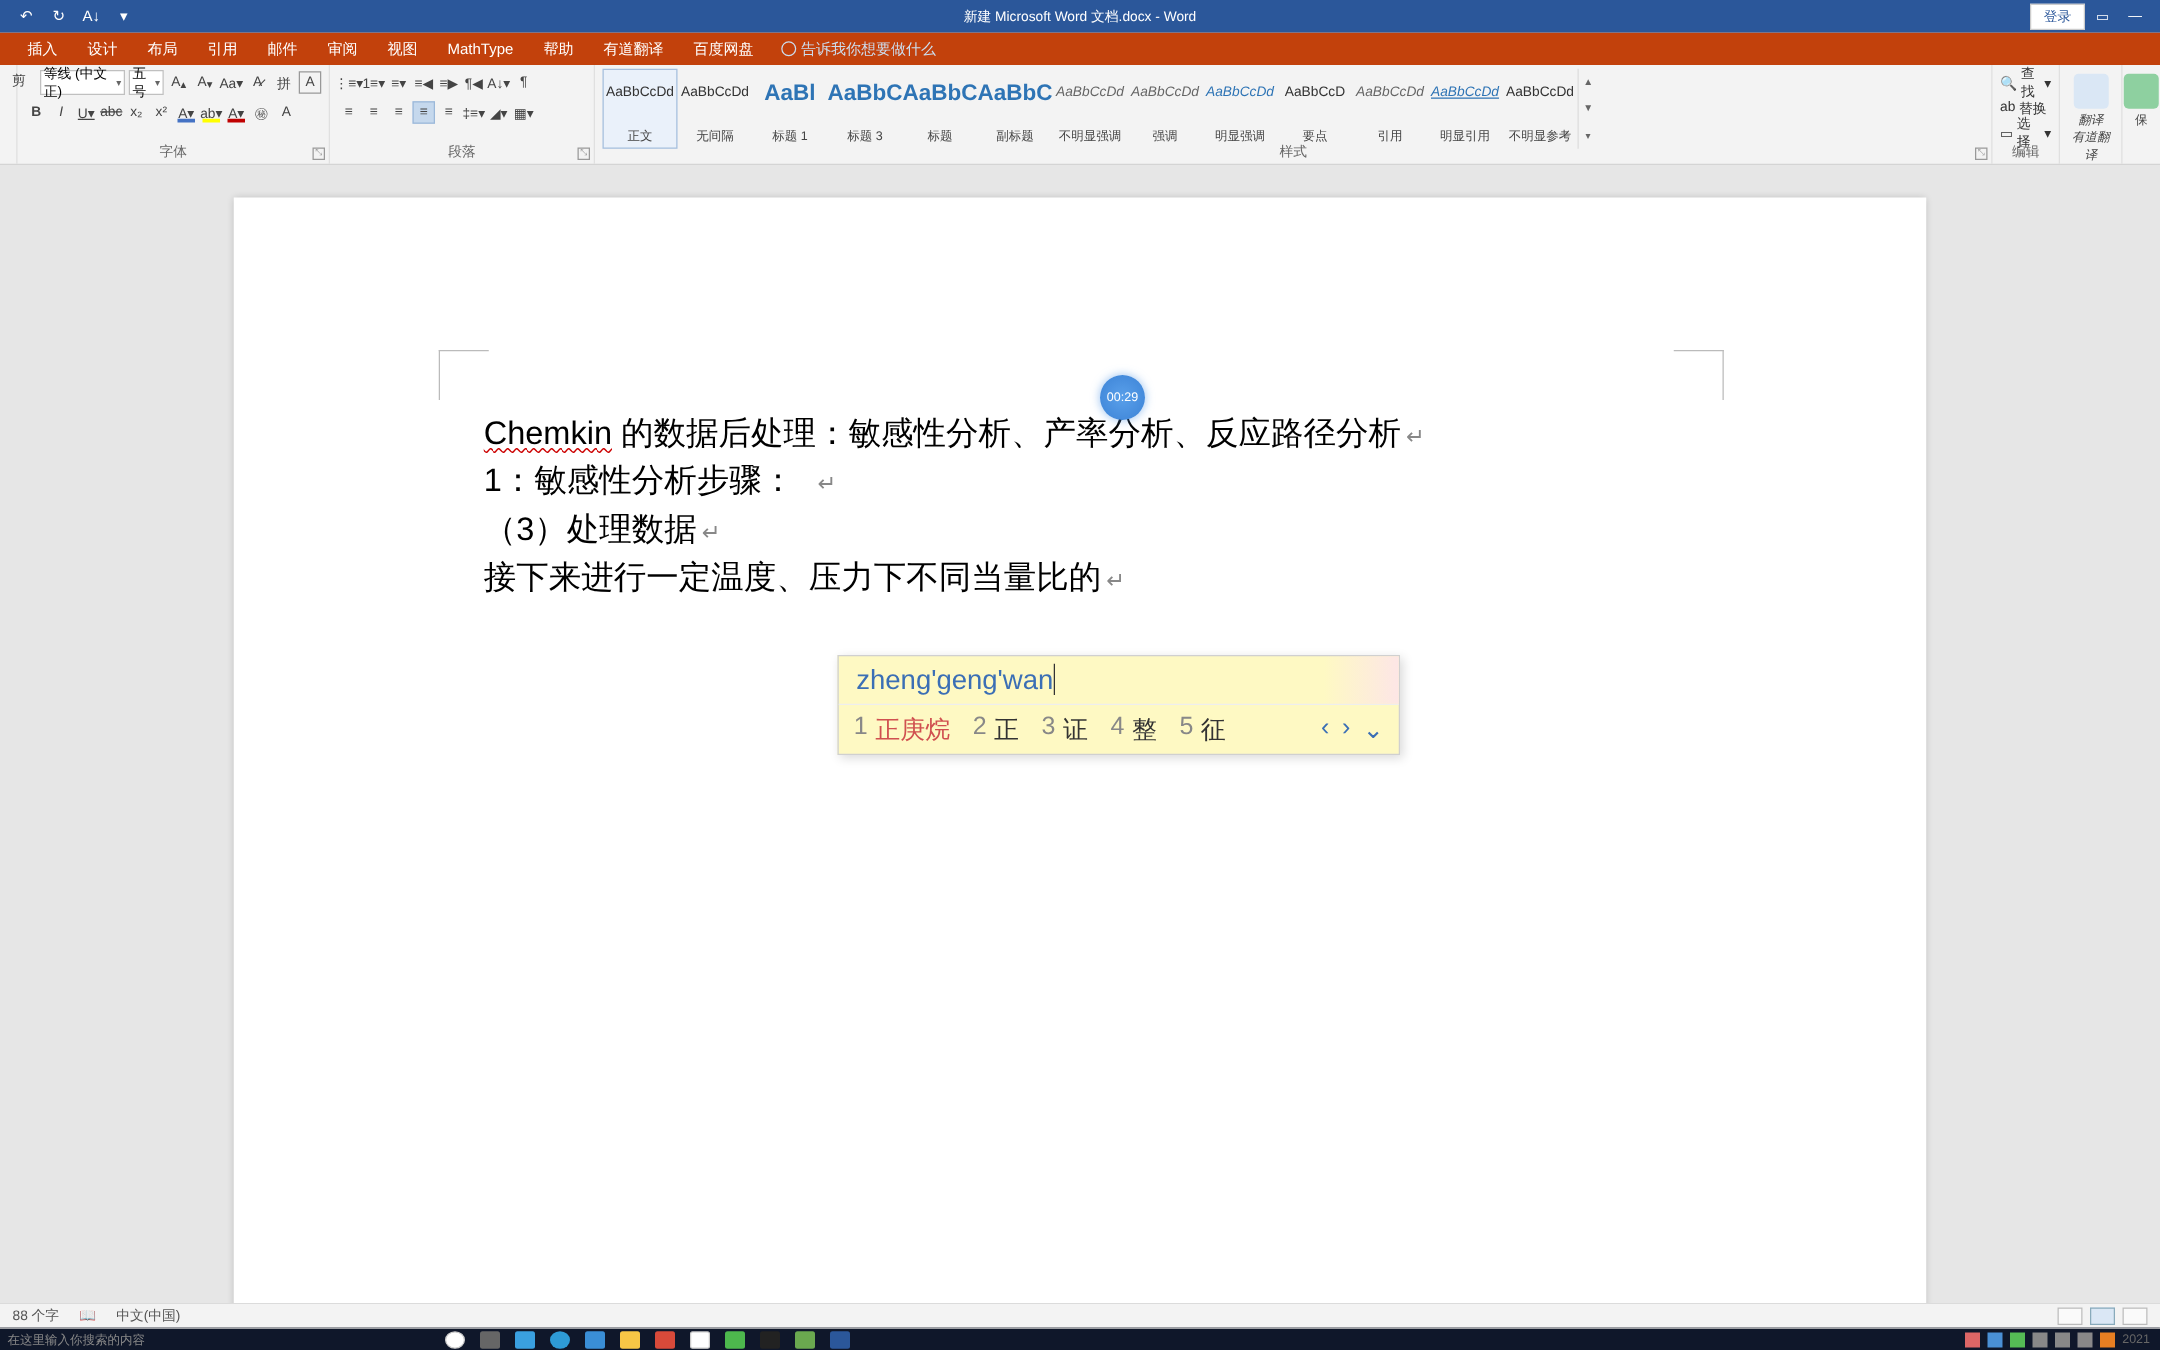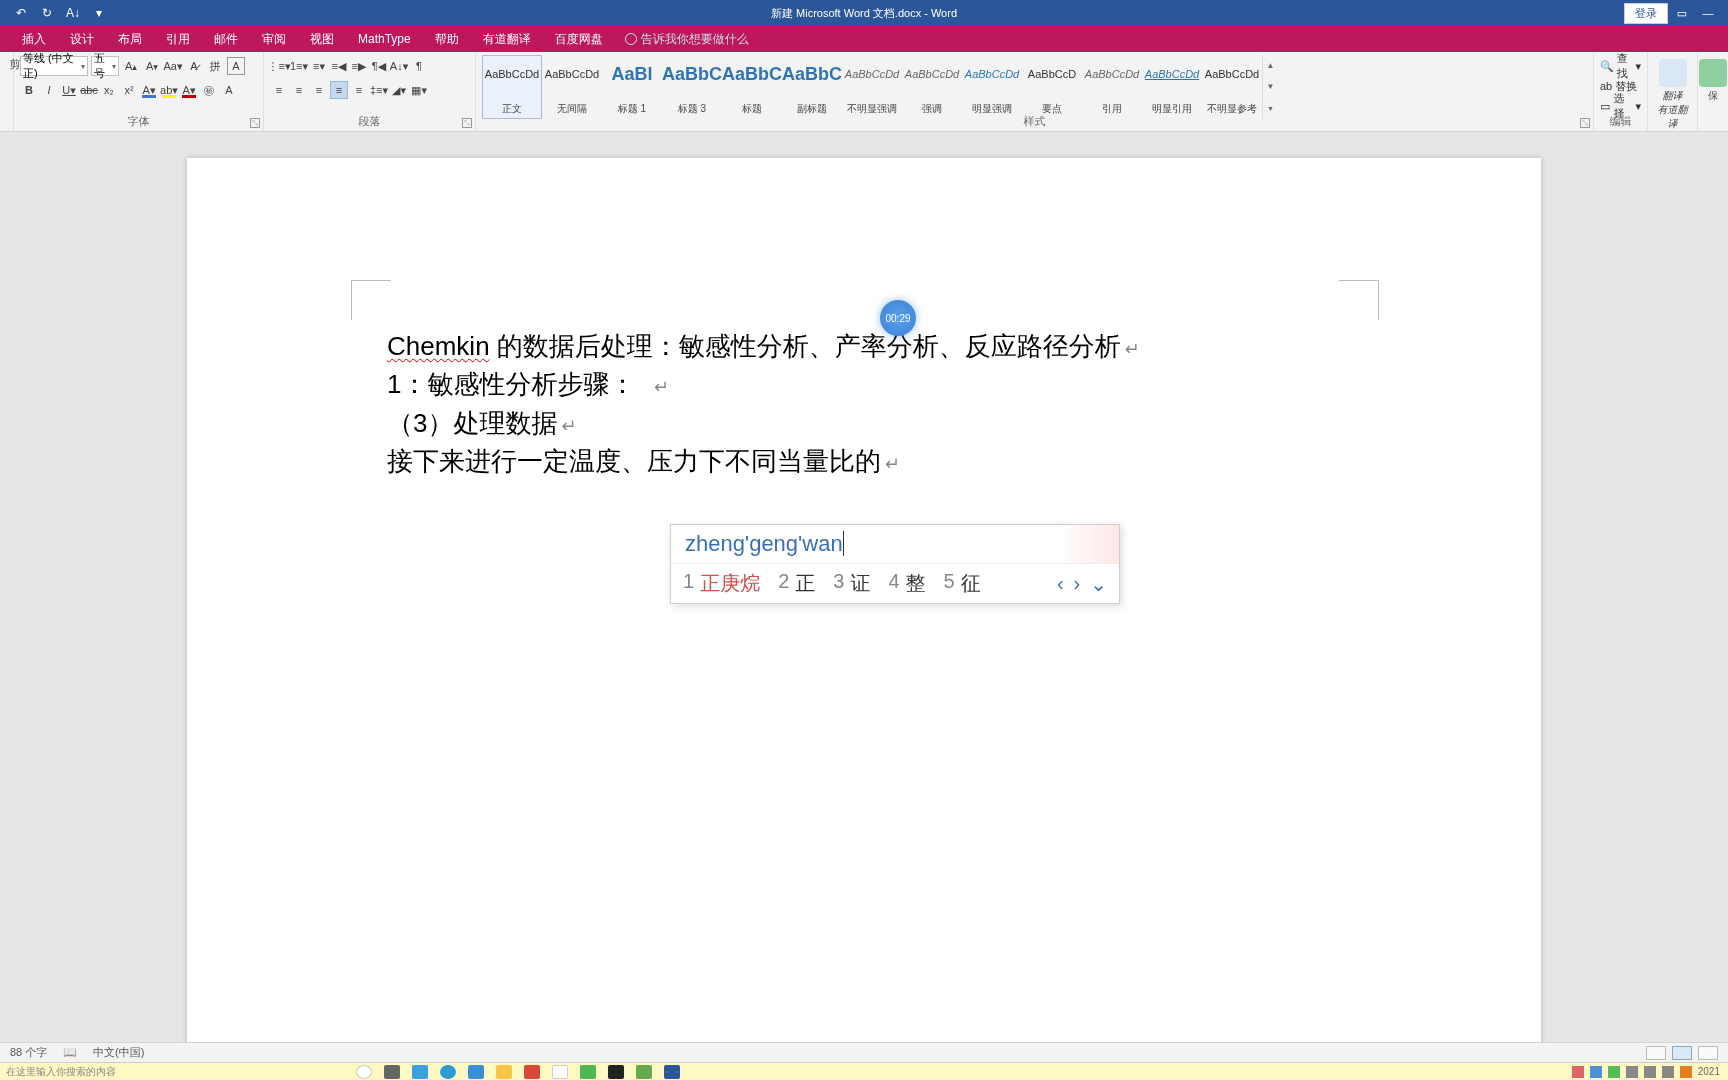--- a/index.html
+++ b/index.html
@@ -8,35 +8,35 @@
 
 .titlebar { height: 26px; background: #2b579a; display: flex; align-items: center; color: #fff; font-size: 11px; position: relative; }
 .qat { display: flex; align-items: center; gap: 8px; padding-left: 12px; }
 .qat-btn { width: 18px; height: 18px; display: flex; align-items: center; justify-content: center; color: #fff; font-size: 12px; cursor: pointer; }
 .title-center { position: absolute; left: 50%; transform: translateX(-50%); }
 .title-right { position: absolute; right: 8px; display: flex; align-items: center; gap: 2px; }
 .login-btn { background: #fff; color: #2b579a; padding: 2px 10px; font-size: 11px; border: 1px solid #ccc; }
 .winbtn { width: 24px; height: 18px; display: flex; align-items: center; justify-content: center; cursor: pointer; }
 
 
-.ribbon-tabs { height: 26px; background: #be185d; display: flex; align-items: center; gap: 0; padding-left: 10px; }
+.ribbon-tabs { height: 26px; background: #c2410c; display: flex; align-items: center; gap: 0; padding-left: 10px; }
 .rtab { color: #fff; font-size: 12px; padding: 4px 12px; cursor: pointer; }
 .tell-me { color: #cde; font-size: 12px; margin-left: 10px; display: flex; align-items: center; gap: 4px; }
 .bulb { width: 12px; height: 12px; border: 1px solid #cde; border-radius: 50%; display: inline-block; position: relative; }
 
 
 .ribbon { height: 80px; background: #f3f3f3; border-bottom: 1px solid #d4d4d4; display: flex; }
 .rgroup { border-right: 1px solid #e0e0e0; padding: 3px 6px 0 6px; display: flex; flex-direction: column; position: relative; }
 .rgroup-label { position: absolute; bottom: 2px; left: 0; right: 0; text-align: center; font-size: 11px; color: #666; }
 .dlauncher { position: absolute; bottom: 3px; right: 3px; width: 10px; height: 10px; border: 1px solid #999; font-size: 7px; text-align: center; line-height: 8px; color: #999; }
 
 
 .font-row1 { display: flex; align-items: center; gap: 3px; height: 22px; }
 .font-combo { border: 1px solid #c0c0c0; background: #fff; height: 20px; font-size: 11px; padding: 0 2px; display: flex; align-items: center; }
-.font-name { width: 68px; }
+.font-name { width: 68px; margin-left: 12px; }
 .font-size { width: 28px; }
 .dd-arrow { font-size: 8px; color: #666; margin-left: 2px; }
 .smbtn { width: 18px; height: 18px; display: flex; align-items: center; justify-content: center; font-size: 11px; cursor: pointer; color: #444; }
 .font-row2 { display: flex; align-items: center; gap: 2px; height: 22px; margin-top: 2px; }
 .smbtn.bold { font-weight: bold; }
 .smbtn.italic { font-style: italic; }
 .smbtn.underline { text-decoration: underline; }
 .smbtn.strike { text-decoration: line-through; }
 .color-bar { position: relative; }
 .color-bar::after { content: ''; position: absolute; bottom: 1px; left: 2px; right: 2px; height: 3px; background: var(--c); }
@@ -77,41 +77,41 @@
 
 .doc-text { font-family: "SimSun", serif; font-size: 26px; color: #000; line-height: 1.4; }
 .doc-text p { margin-bottom: 2px; }
 .wavy { text-decoration: underline wavy #c00; text-decoration-thickness: 1px; text-underline-offset: 3px; }
 .para-mark { color: #888; font-size: 18px; margin-left: 4px; }
 
 
 .timer-badge { position: absolute; top: 300px; left: 880px; width: 36px; height: 36px; border-radius: 50%; background: radial-gradient(#5aa0ea,#3b82d6); color: #fff; font-size: 10px; display: flex; align-items: center; justify-content: center; box-shadow: 0 0 8px rgba(80,150,230,0.6); z-index: 5; }
 
 
-.ime { position: absolute; top: 524px; left: 670px; width: 450px; background: #ffffff; border: 1px solid #d0d0d0; box-shadow: 2px 2px 8px rgba(0,0,0,0.15); z-index: 10; }
+.ime { position: absolute; top: 524px; left: 670px; width: 450px; background: #fef9c3; border: 1px solid #d0d0d0; box-shadow: 2px 2px 8px rgba(0,0,0,0.15); z-index: 10; }
 .ime-head { padding: 6px 14px; font-size: 22px; color: #3b6fb5; border-bottom: 1px solid #eee; position: relative; }
 .ime-head::after { content: ''; position: absolute; right: 0; top: 0; bottom: 0; width: 60px; background: linear-gradient(90deg, transparent, #fde6e6); }
 .ime-cursor { border-right: 1px solid #333; animation: none; }
 .ime-cands { display: flex; align-items: center; padding: 6px 12px; gap: 18px; font-size: 20px; }
 .cand { display: flex; gap: 6px; cursor: pointer; }
 .cand-num { color: #888; }
 .cand-txt { color: #333; }
 .cand.first .cand-txt { color: #d05050; }
 .ime-nav { margin-left: auto; display: flex; gap: 10px; color: #3b6fb5; }
 .ime-nav span { cursor: pointer; }
 
 
 .statusbar { position: absolute; bottom: 18px; left: 0; right: 0; height: 20px; background: #f3f3f3; border-top: 1px solid #d4d4d4; display: flex; align-items: center; font-size: 11px; color: #555; padding: 0 10px; }
 .status-left { display: flex; gap: 16px; align-items: center; }
 .status-right { margin-left: auto; display: flex; gap: 6px; align-items: center; }
 .view-btn { width: 20px; height: 14px; border: 1px solid #bbb; background: #fafafa; cursor: pointer; }
 .view-btn.active { background: #dae7f5; border-color: #8ab; }
 
 
-.taskbar { position: absolute; bottom: 0; left: 0; right: 0; height: 18px; background: #fef9c3; border-top: 1px solid #ccc; display: flex; align-items: center; font-size: 10px; color: #666; }
+.taskbar { position: absolute; bottom: 0; left: 0; right: 0; height: 18px; background: #0f172a; border-top: 1px solid #ccc; display: flex; align-items: center; font-size: 10px; color: #666; }
 .search-hint { padding-left: 6px; color: #888; }
 .task-icons { display: flex; gap: 12px; margin-left: 240px; align-items: center; }
 .ticon { width: 16px; height: 14px; border-radius: 2px; }
 .tray { margin-left: auto; display: flex; gap: 6px; padding-right: 8px; align-items: center; }
 .tray-ico { width: 12px; height: 12px; }
 </style>
 </head>
 <body>
 
 <div class="titlebar">

